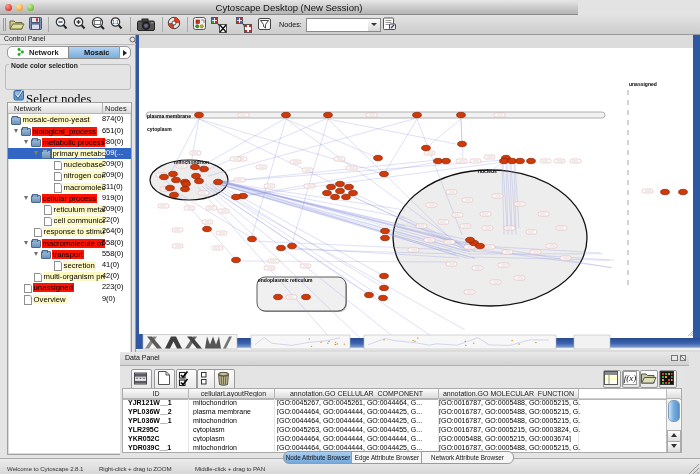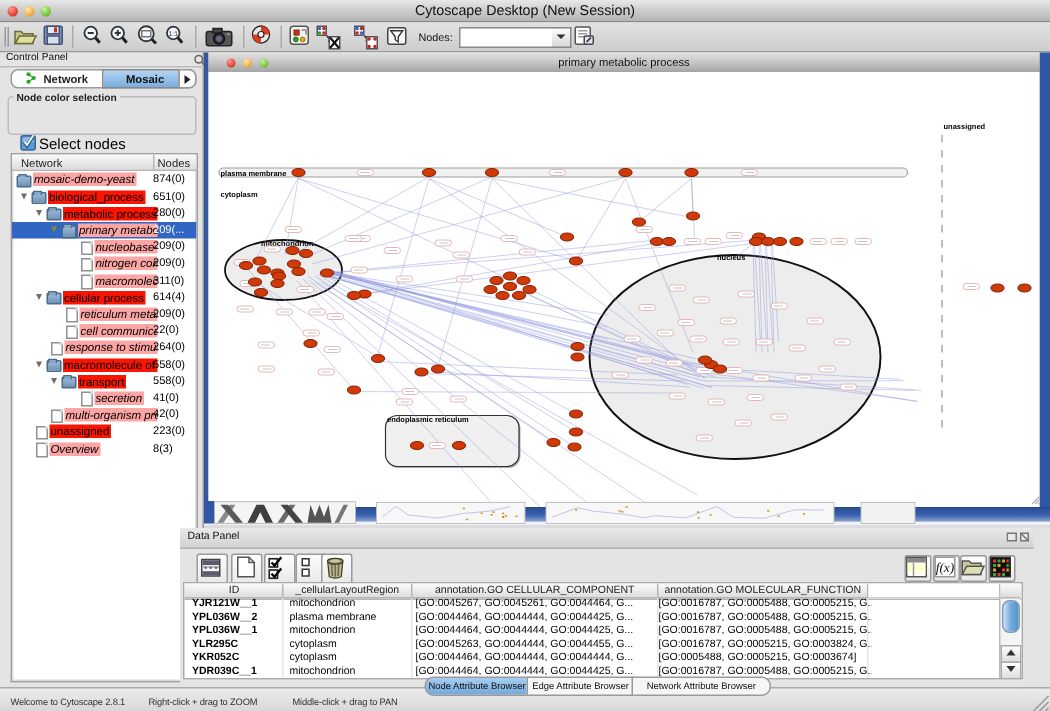--- a/index.html
+++ b/index.html
@@ -1,20 +1,20 @@
 <!DOCTYPE html>
 <html><head>
 <meta charset="utf-8">
 <style>
 html,body{margin:0;padding:0;}
 body{width:700px;height:474px;position:relative;overflow:hidden;
  font-family:"Liberation Sans",sans-serif;background:#e3e3e3;}
 .abs{position:absolute;}
 
-#titlebar{left:0;top:0;width:700px;height:14px;
+#titlebar{left:0;top:0;width:578px;height:14px;
  background:linear-gradient(#e8e8e8,#cfcfcf 45%,#b4b4b4);
  border-bottom:1px solid #8a8a8a;border-radius:5px 5px 0 0;}
 #titlebar .tl{position:absolute;top:3.5px;width:7px;height:7px;border-radius:50%;}
 #title{width:100%;text-align:center;font-size:9.5px;color:#111;top:1.5px;left:0;}
 #toolbar{left:0;top:15px;width:700px;height:19px;
  background:linear-gradient(#e2e2e2,#cdcdcd);border-bottom:1px solid #9a9a9a;}
 
 #cpanel{left:0;top:35px;width:135px;height:423px;background:#e4e4e4;border-right:1px solid #9a9a9a;}
 #cphead{left:0;top:0;width:135px;height:9px;font-size:6.8px;color:#111;padding-left:4px;
  border-bottom:1px solid #bbb;}
@@ -24,21 +24,21 @@
 #treehead{left:0;top:0;width:123px;height:10px;background:linear-gradient(#fafafa,#dcdcdc);
  border-bottom:1px solid #b5b5b5;font-size:7.5px;color:#222;}
 .trow{position:absolute;left:0;width:123px;height:11.2px;font-size:7.7px;white-space:nowrap;}
 .trow .lab{position:absolute;top:1px;height:9px;line-height:9.4px;padding:0 1px;color:#000;}
 .trow .cnt{position:absolute;left:94px;top:0;color:#000;font-size:7.4px;text-align:right;}
 .arr{position:absolute;top:3.4px;width:0;height:0;border-left:2.9px solid transparent;border-right:2.9px solid transparent;border-top:4px solid #6e6e6e;}
 .fold{position:absolute;top:2.6px;width:8.4px;height:6.2px;background:linear-gradient(#9dbbd8,#6d92b8);border:1px solid #4a6a8c;border-radius:1px;}
 .fold:before{content:"";position:absolute;left:0;top:-2px;width:3.5px;height:1.5px;background:#86a8c8;border:1px solid #4a6a8c;border-bottom:none;border-radius:1px 1px 0 0;}
 .file{position:absolute;top:1.6px;width:5.6px;height:7.6px;background:#fff;border:1px solid #909090;}
 .file:before{content:"";position:absolute;right:-1px;top:-1px;width:0;height:0;border-left:2.5px solid #c8c8c8;border-top:2.5px solid #e4e4e4;}
-.gbg{background:#fca5a5;font-style:italic;}
+.gbg{background:#fef9c3;}
 .rbg{background:#fb1402;}
 
 #status{left:0;top:458px;width:700px;height:16px;background:linear-gradient(#ececec,#d6d6d6);
  border-top:1px solid #aaa;font-size:6.2px;color:#333;letter-spacing:-0.1px;}
 
 #desktop{left:136px;top:35px;width:564px;height:317px;background:#dcdcdc;}
 #frame{left:0px;top:0px;width:554px;height:303px;border-left:3px solid #33589e;border-right:7px solid #2f57a4;}
 #fbottom{left:0;top:303px;width:564px;height:10px;background:linear-gradient(#27498f,#3c64b2 55%,#7e97c8 90%,#c8d2e8);}
 #fbotline{left:0;top:313px;width:564px;height:1.5px;background:#eef2f8;}
 #ftitle{left:0;top:0;width:554px;height:13px;background:linear-gradient(#e2e2e2,#c6c6c6 50%,#a4a4a4);
@@ -210,21 +210,21 @@
  </div>
 
  <div class="abs" style="left:5px;top:29px;width:124px;height:24px;border:1px solid #bbb;border-radius:3px;"></div>
  <div class="abs" style="left:9px;top:26.5px;font-size:6.8px;font-weight:bold;color:#222;background:#e4e4e4;padding:0 2px;">Node color selection</div>
  <svg class="abs" style="left:13px;top:53px" width="13" height="13" viewBox="0 0 13 13">
    <rect x="1" y="2.5" width="9.5" height="9.5" rx="1.5" fill="#5e9ad6" stroke="#38669c"></rect>
    <rect x="2" y="3.5" width="7.5" height="3.5" rx="1.5" fill="#8fbce4"></rect>
    <path d="M3.2 6.8 L5 9.2 L9.6 2.2" stroke="#234c7c" stroke-width="2.2" fill="none"></path>
    <path d="M3.4 6.6 L5 8.8 L9.4 2" stroke="#fff" stroke-width="1.2" fill="none"></path>
  </svg>
- <div class="abs" style="left:26px;top:56px;font-size:10px;color:#000;">Select nodes</div>
+ <div class="abs" style="left:26px;top:56px;font-size:13px;color:#000;font-family:Liberation Serif, serif;">Select nodes</div>
 
  <div class="abs" id="tree">
   <div class="abs" id="treehead">
         <span style="position:absolute;left:6px;top:1px;">Network</span>
         <span style="position:absolute;left:97px;top:1px;">Nodes</span>
    <div style="position:absolute;left:94px;top:0;width:1px;height:10px;background:#b5b5b5;"></div>
       </div>
   <div id="rows">
         <div class="trow" style="top:11.3px;">
           <span class="fold" style="left:3px;"></span>
@@ -261,21 +261,21 @@
         </div>
 <div class="trow" style="top:78.5px;">
           <span class="file" style="left:46px;"></span>
           <span class="lab gbg" style="left:54.6px;max-width:40.4px;overflow:hidden;">macromolecule</span>
           <span class="cnt" style="">311(0)</span>
         </div>
 <div class="trow" style="top:89.7px;">
           <span class="arr" style="left:15.5px;"></span>
           <span class="fold" style="left:23px;"></span>
           <span class="lab rbg" style="left:33.6px;max-width:61.4px;overflow:hidden;">cellular process</span>
-          <span class="cnt" style="">614(4)</span>
+          <span class="cnt" style="">919(0)</span>
         </div>
 <div class="trow" style="top:100.9px;">
           <span class="file" style="left:36px;"></span>
           <span class="lab gbg" style="left:44.6px;max-width:50.4px;overflow:hidden;">reticulum metabo</span>
           <span class="cnt" style="">209(0)</span>
         </div>
 <div class="trow" style="top:112.1px;">
           <span class="file" style="left:36px;"></span>
           <span class="lab gbg" style="left:44.6px;max-width:50.4px;overflow:hidden;">cell communicat</span>
           <span class="cnt" style="">22(0)</span>
@@ -308,34 +308,28 @@
           <span class="cnt" style="">42(0)</span>
         </div>
 <div class="trow" style="top:179.3px;">
           <span class="file" style="left:16px;"></span>
           <span class="lab rbg" style="left:24.6px;max-width:70.4px;overflow:hidden;">unassigned</span>
           <span class="cnt" style="">223(0)</span>
         </div>
 <div class="trow" style="top:190.5px;">
           <span class="file" style="left:16px;"></span>
           <span class="lab gbg" style="left:24.6px;max-width:70.4px;overflow:hidden;">Overview</span>
-          <span class="cnt" style="">8(3)</span>
+          <span class="cnt" style="">9(0)</span>
         </div>
       </div>
  </div>
 </div>
 
 <div class="abs" id="desktop">
  <div class="abs" id="frame">
-  <div class="abs" id="ftitle">
-    <div class="tl" style="position:absolute;left:11.5px;top:3.5px;width:6px;height:6px;border-radius:50%;background:radial-gradient(circle at 35% 30%,#ff9a8a,#e4473a 60%,#b22018);"></div>
-    <div class="tl" style="position:absolute;left:22.5px;top:3.5px;width:6px;height:6px;border-radius:50%;background:radial-gradient(circle at 35% 30%,#ffe9a8,#f3b04b 60%,#c77e16);"></div>
-    <div class="tl" style="position:absolute;left:33.5px;top:3.5px;width:6px;height:6px;border-radius:50%;background:radial-gradient(circle at 35% 30%,#c6f2a4,#7cc93e 60%,#4d9415);"></div>
-    <div style="padding-top:2px;">primary metabolic process</div>
-  </div>
   <div class="abs" id="canvas">
         <svg class="abs" style="left:0;top:0" width="554" height="290" viewBox="139 48 554 290">
 <rect x="146" y="112" width="459" height="6" rx="3" fill="#f1f1f1" stroke="#a0a0a0" stroke-width="0.8"></rect>
 <ellipse cx="189" cy="180" rx="39" ry="20" fill="#ededed" stroke="#111" stroke-width="1.2"></ellipse>
 <ellipse cx="490" cy="238" rx="97" ry="68" fill="#ededed" stroke="#111" stroke-width="1.3"></ellipse>
 <rect x="258" y="278" width="89" height="34" rx="8" fill="#aaa" stroke="none"></rect>
 <rect x="257" y="277" width="89" height="34" rx="8" fill="#f0f0f0" stroke="#333" stroke-width="0.8"></rect>
 <line x1="628" y1="90" x2="628" y2="289" stroke="#a8a8a8" stroke-width="1" stroke-dasharray="5,5"></line>
 <text x="147" y="117.5" font-size="5" font-weight="bold" fill="#000">plasma membrane</text>
 <text x="147" y="131" font-size="5" font-weight="bold" fill="#000">cytoplasm</text>

